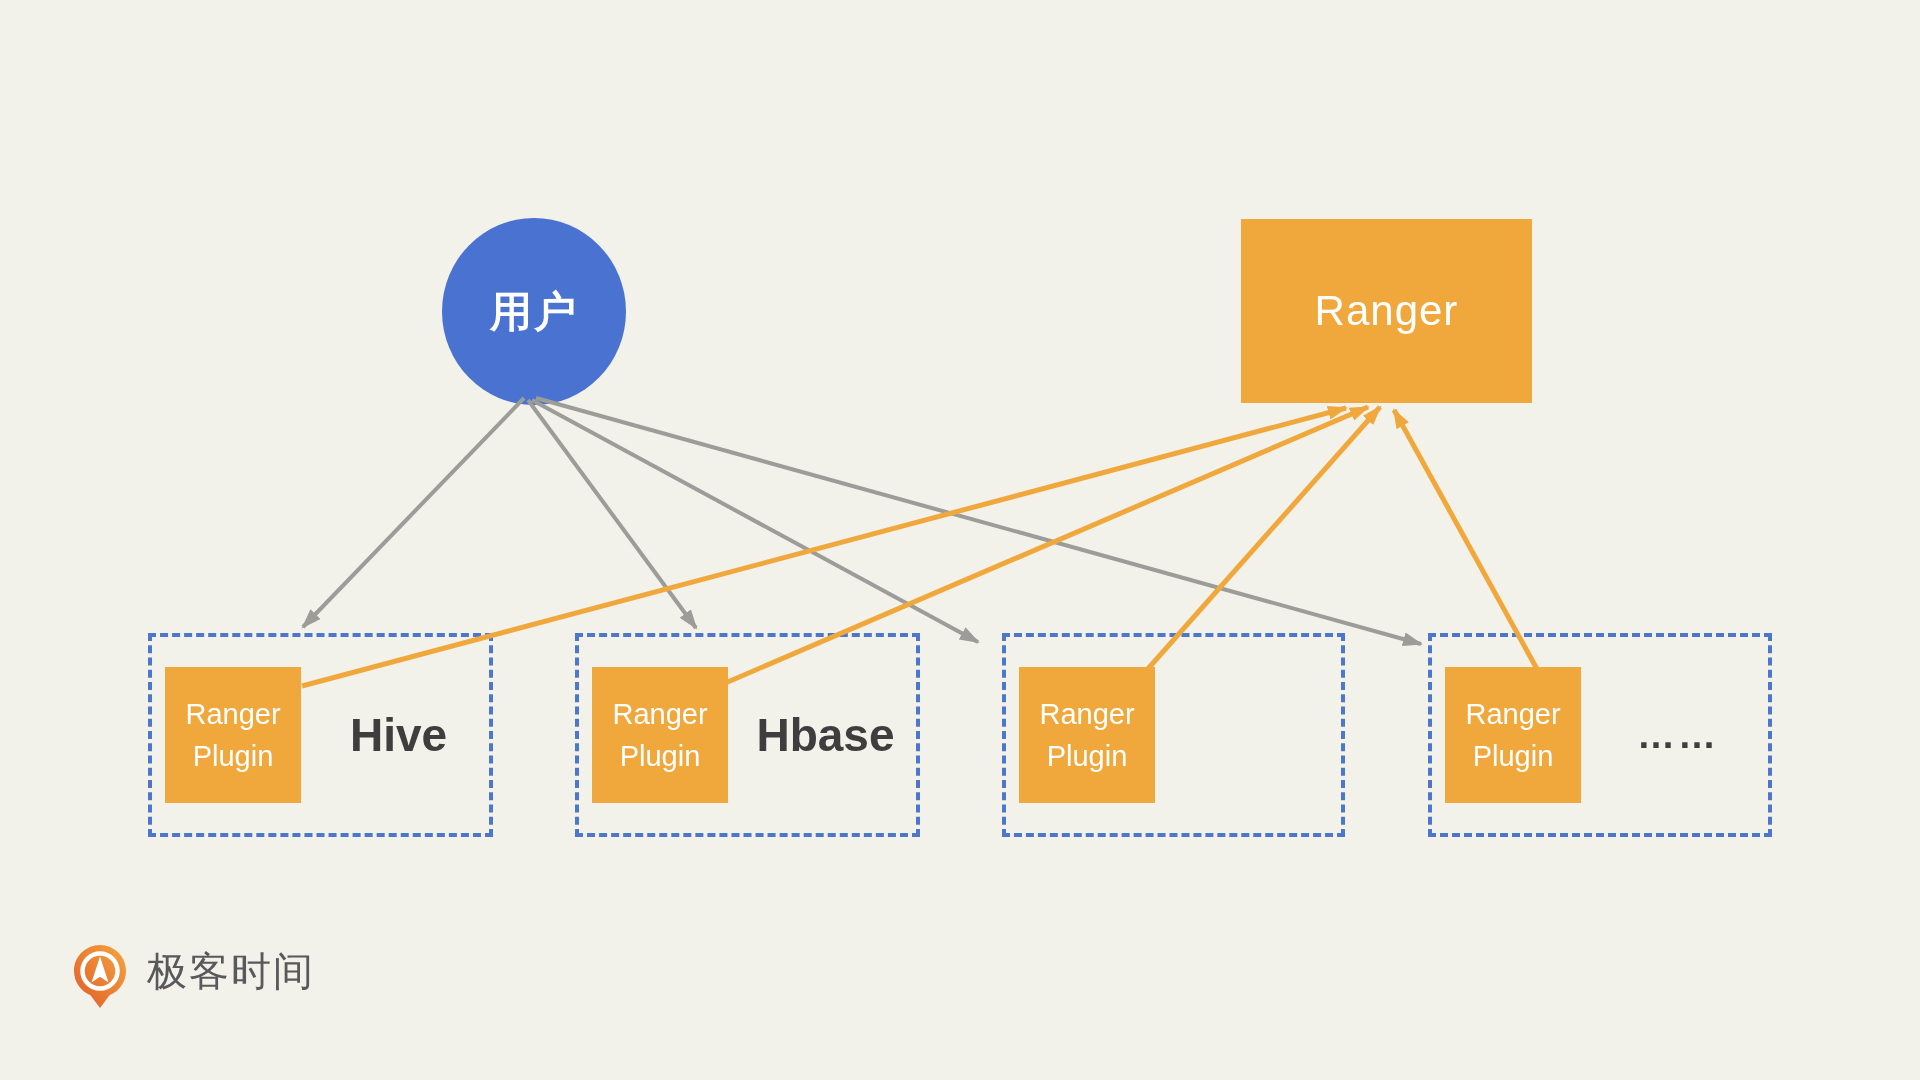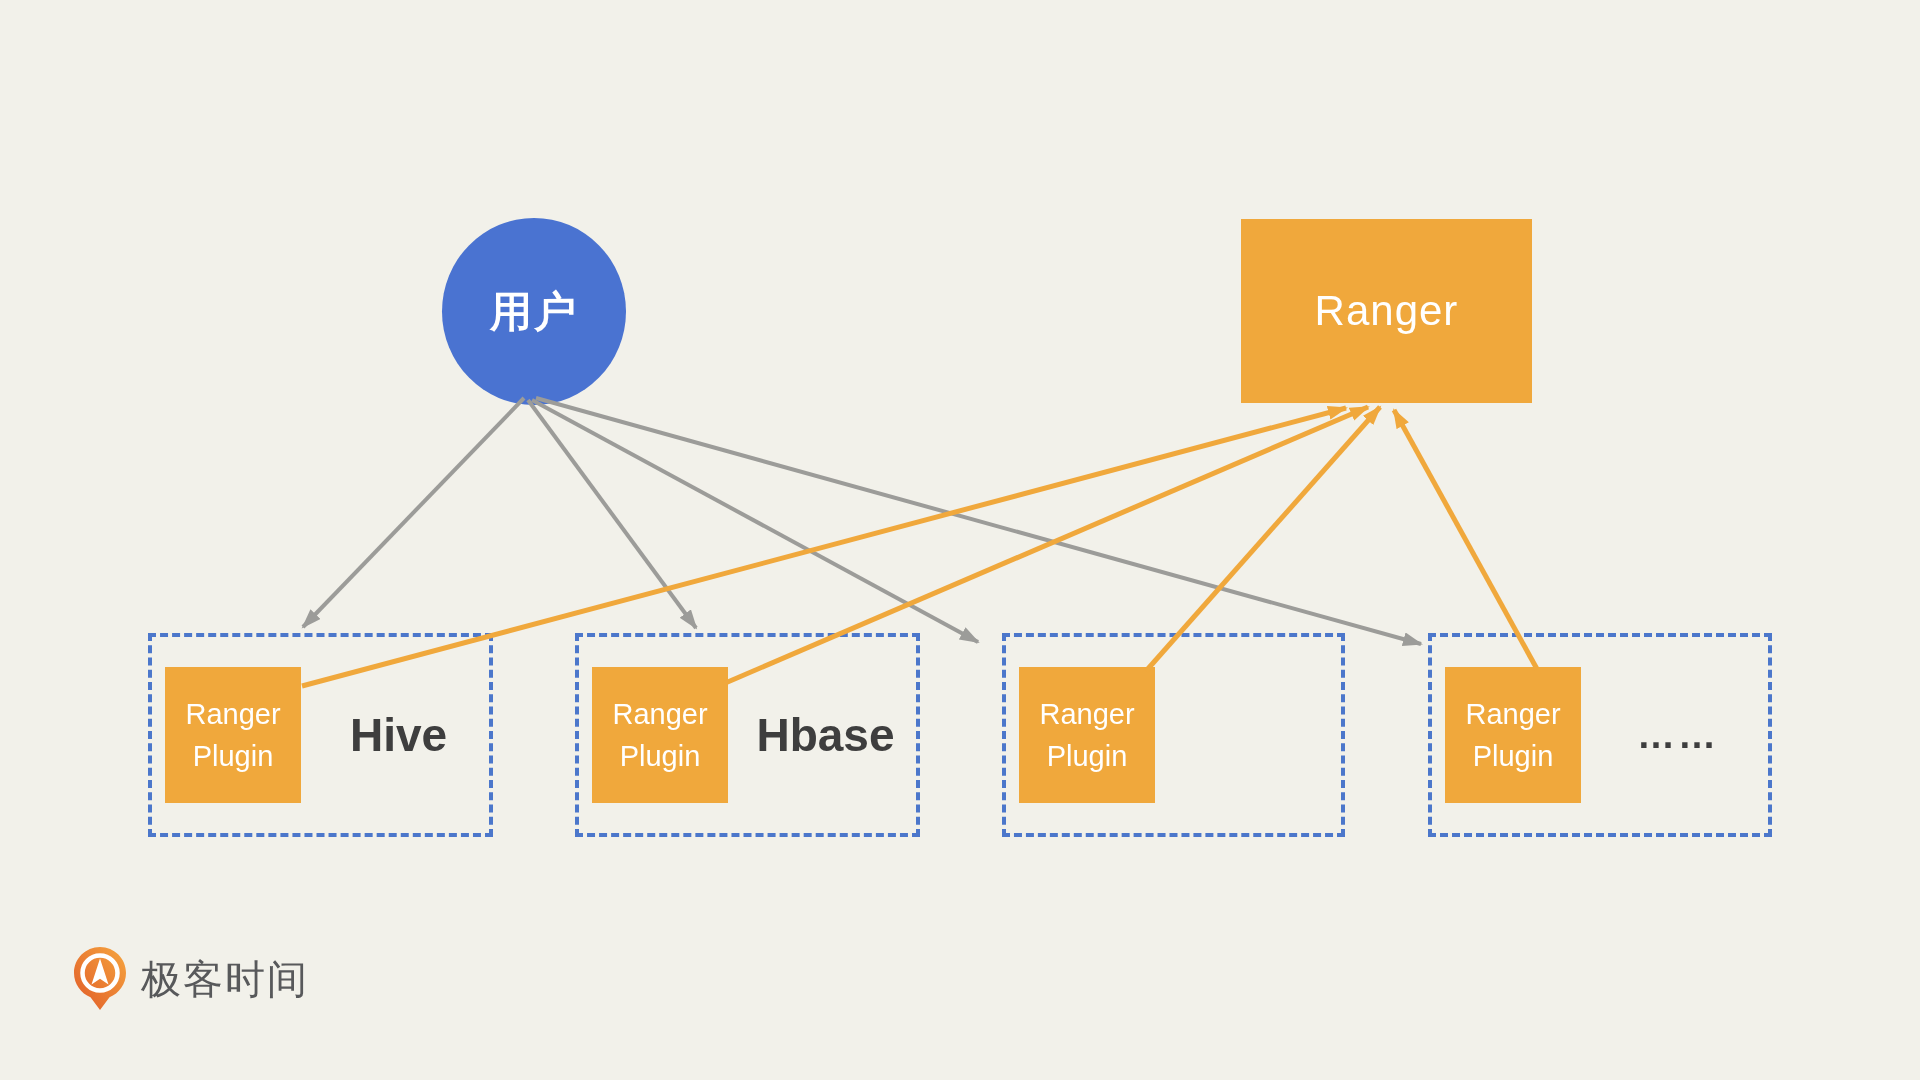--- a/index.html
+++ b/index.html
@@ -36,21 +36,21 @@
     color:var(--white);font-size:29px;font-weight:400;line-height:42px;text-align:center;z-index:2;
   }
   .service-label{
     position:absolute;left:156px;right:0;top:0;bottom:0;
     display:flex;align-items:center;justify-content:center;
     color:var(--dark);font-size:46px;font-weight:700;
   }
   .service-box.s3 .service-label{font-size:38px;letter-spacing:3px;}
 
   .brand{
-    position:absolute;left:73px;top:944px;height:70px;display:flex;align-items:center;gap:14px;z-index:2;
+    position:absolute;left:73px;top:944px;height:70px;display:flex;gap:20px;z-index:2;
   }
   .brand-text{color:var(--logotext);font-size:40px;font-weight:500;letter-spacing:2px;}
 </style>
 </head>
 <body>
 
 <div class="canvas">
 
   <svg class="arrow-layer">
     <defs>

